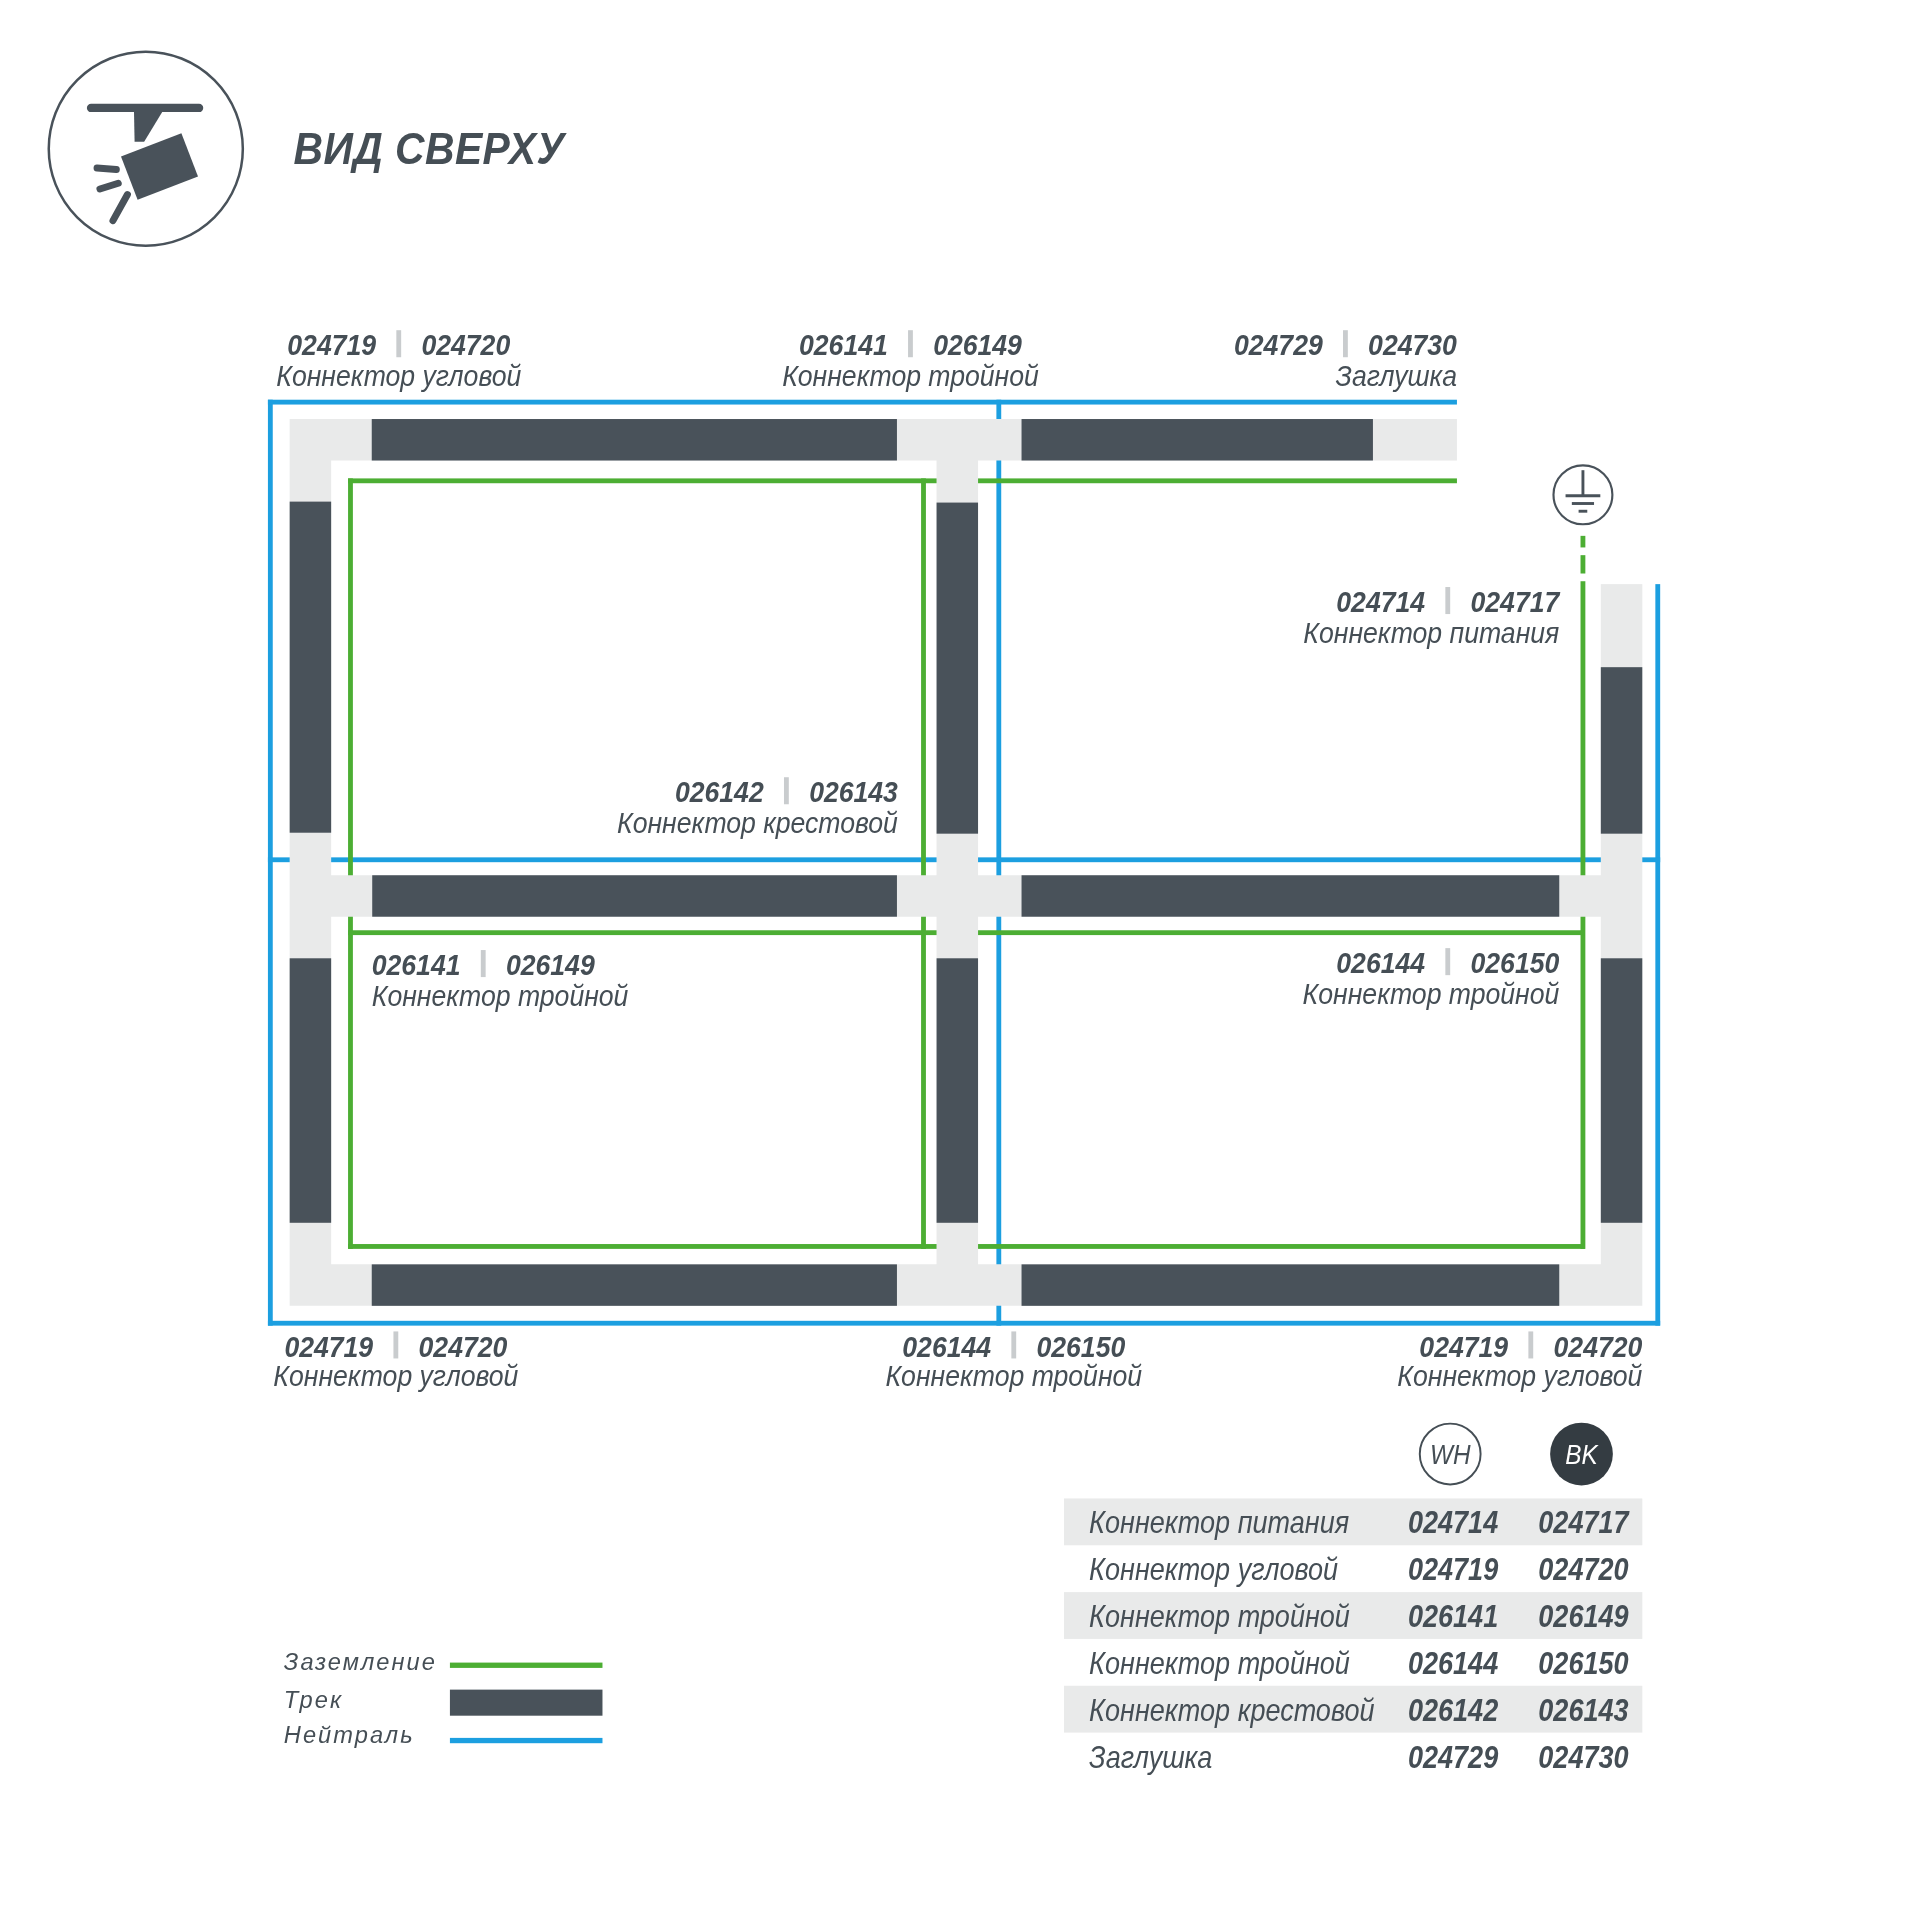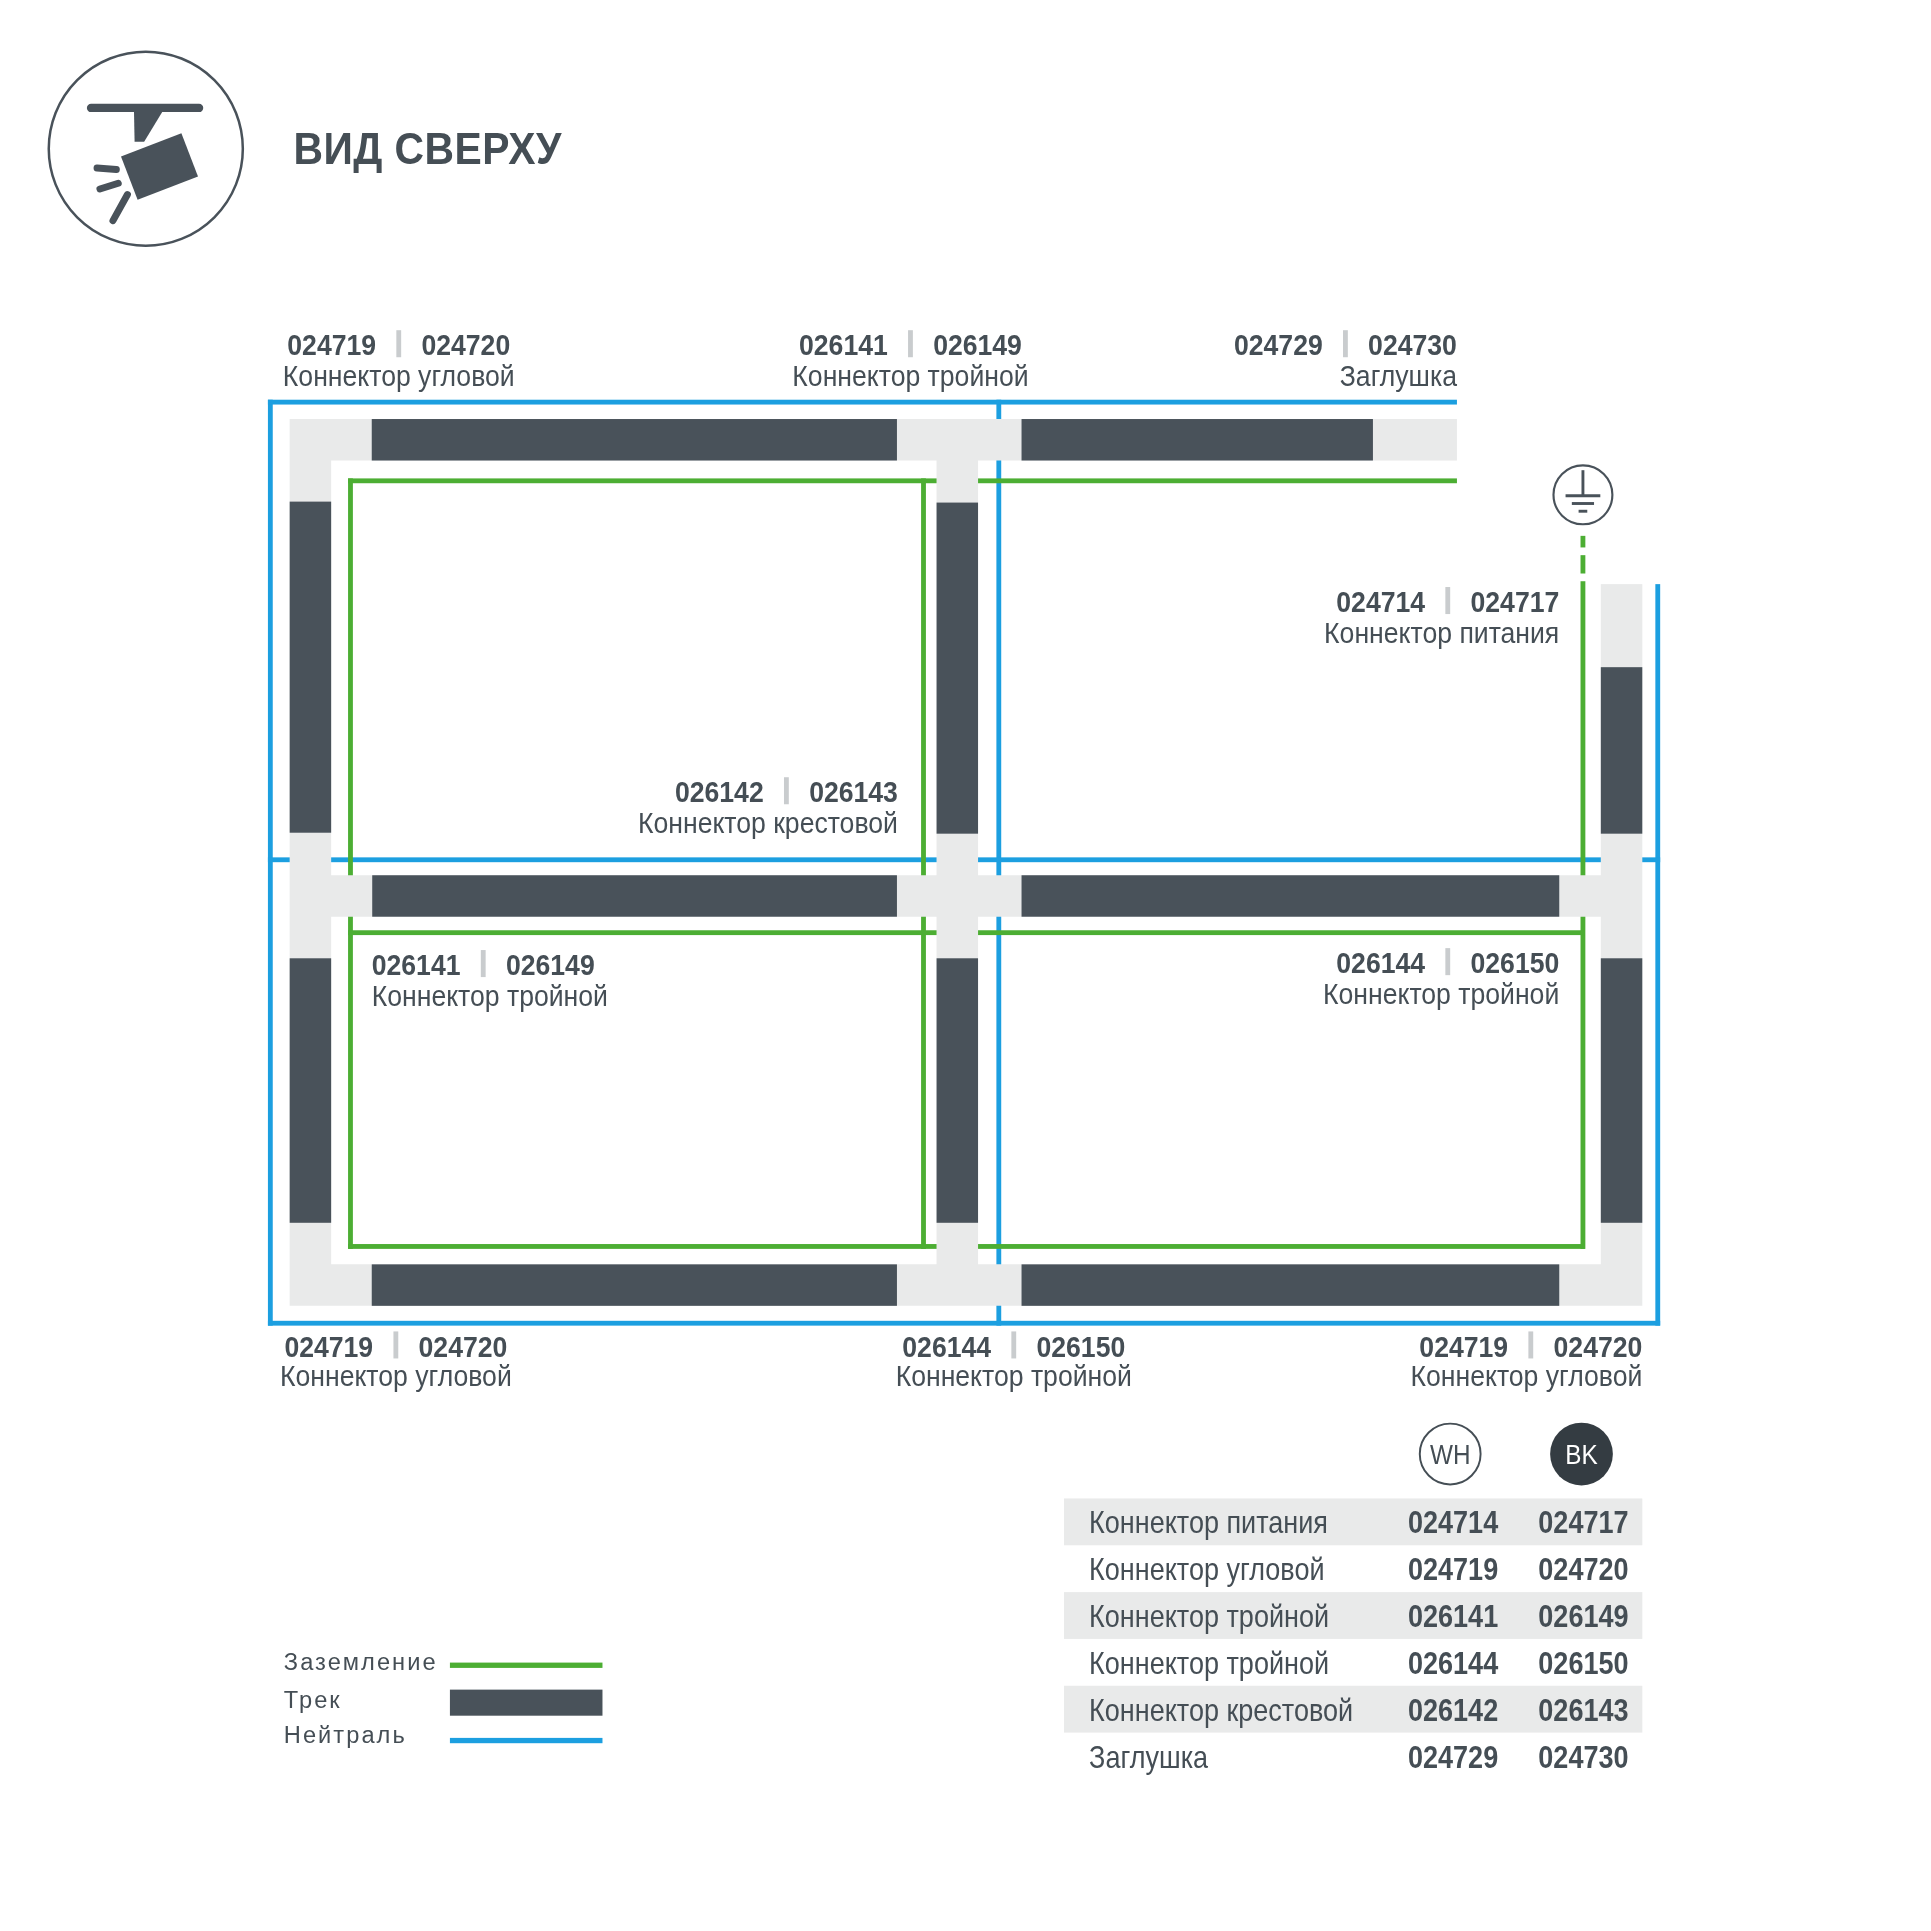--- a/index.html
+++ b/index.html
@@ -1,17 +1,17 @@
 <!DOCTYPE html>
 <html><head>
 <meta charset="utf-8">
 <style>
   html,body{margin:0;padding:0;background:#fff;}
   #page{position:relative;width:1931px;height:1931px;background:#fff;overflow:hidden;
-        font-family:"Liberation Sans", sans-serif;}
+        font-family:"Liberation Sans", sans-serif;font-style:italic;}
   svg text{font-family:"Liberation Sans", sans-serif;}
 </style>
 </head>
 <body>
 <div id="page">
 <svg width="1931" height="1931" viewBox="0 0 2000 2000">
 
   <circle cx="151" cy="154" r="100.5" fill="#ffffff" stroke="#49525A" stroke-width="2.6"></circle>
 
   <rect x="90" y="107.5" width="120.5" height="8.6" rx="4.3" fill="#49525A"></rect>

